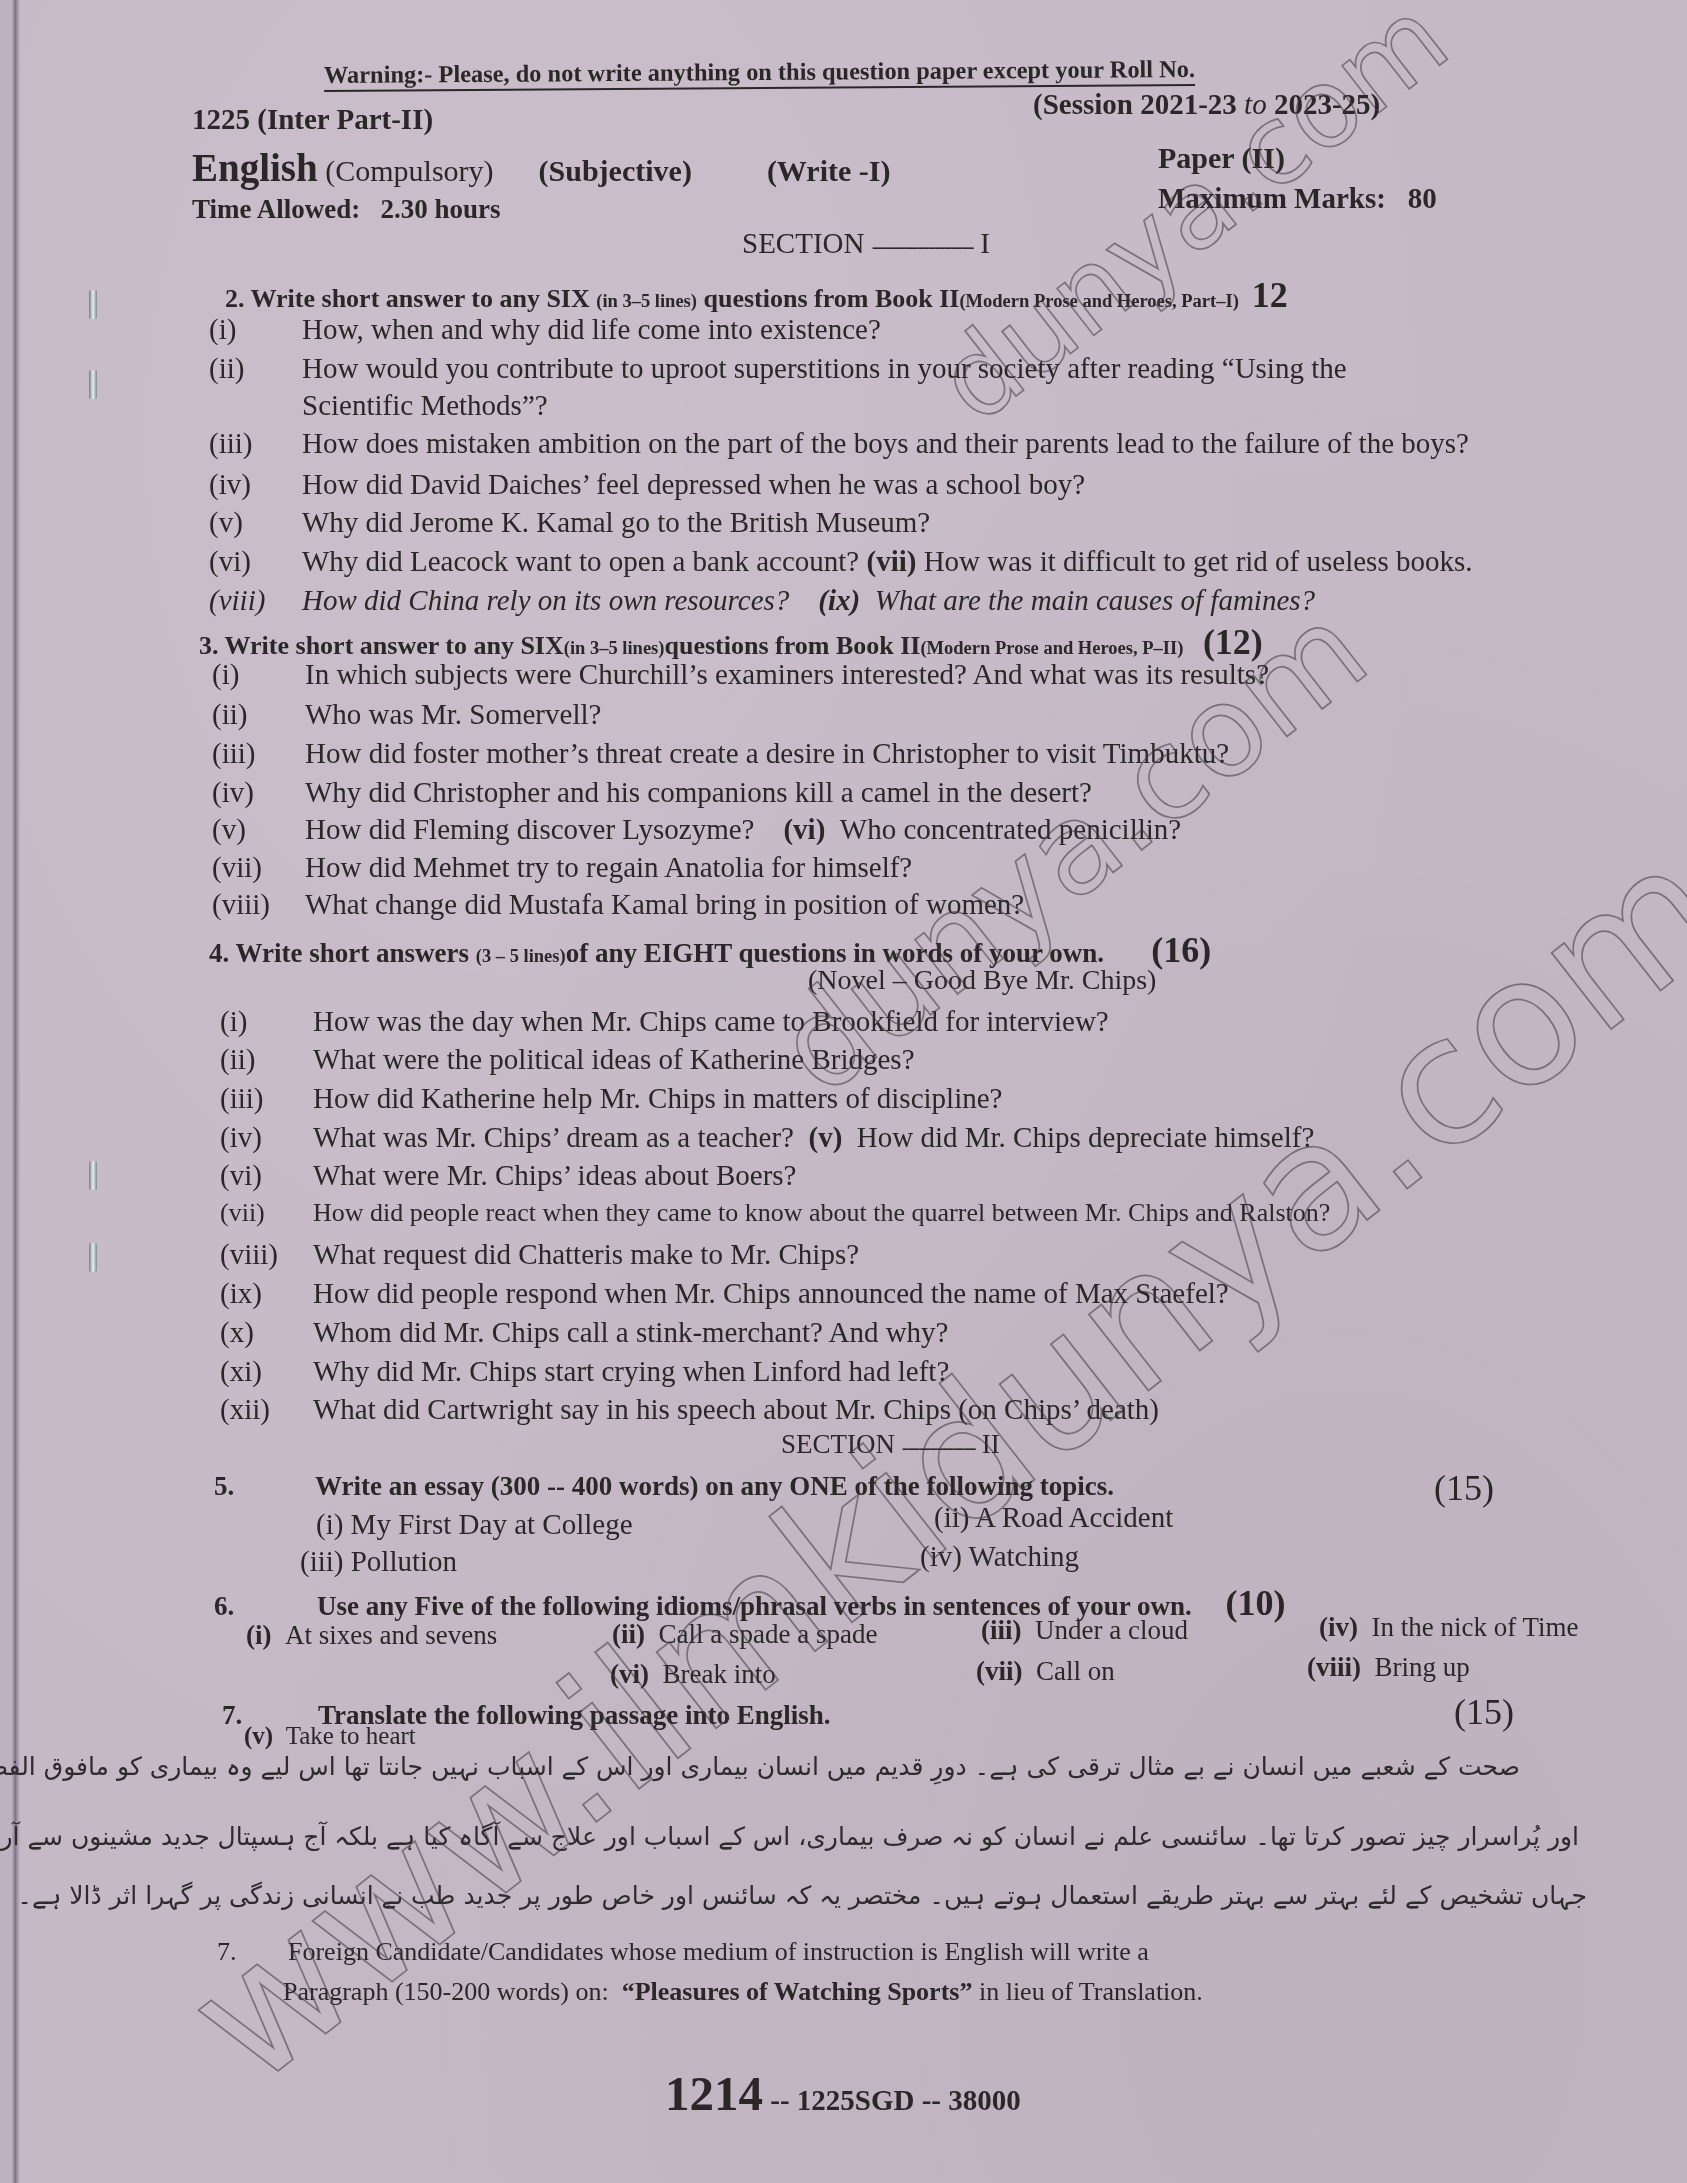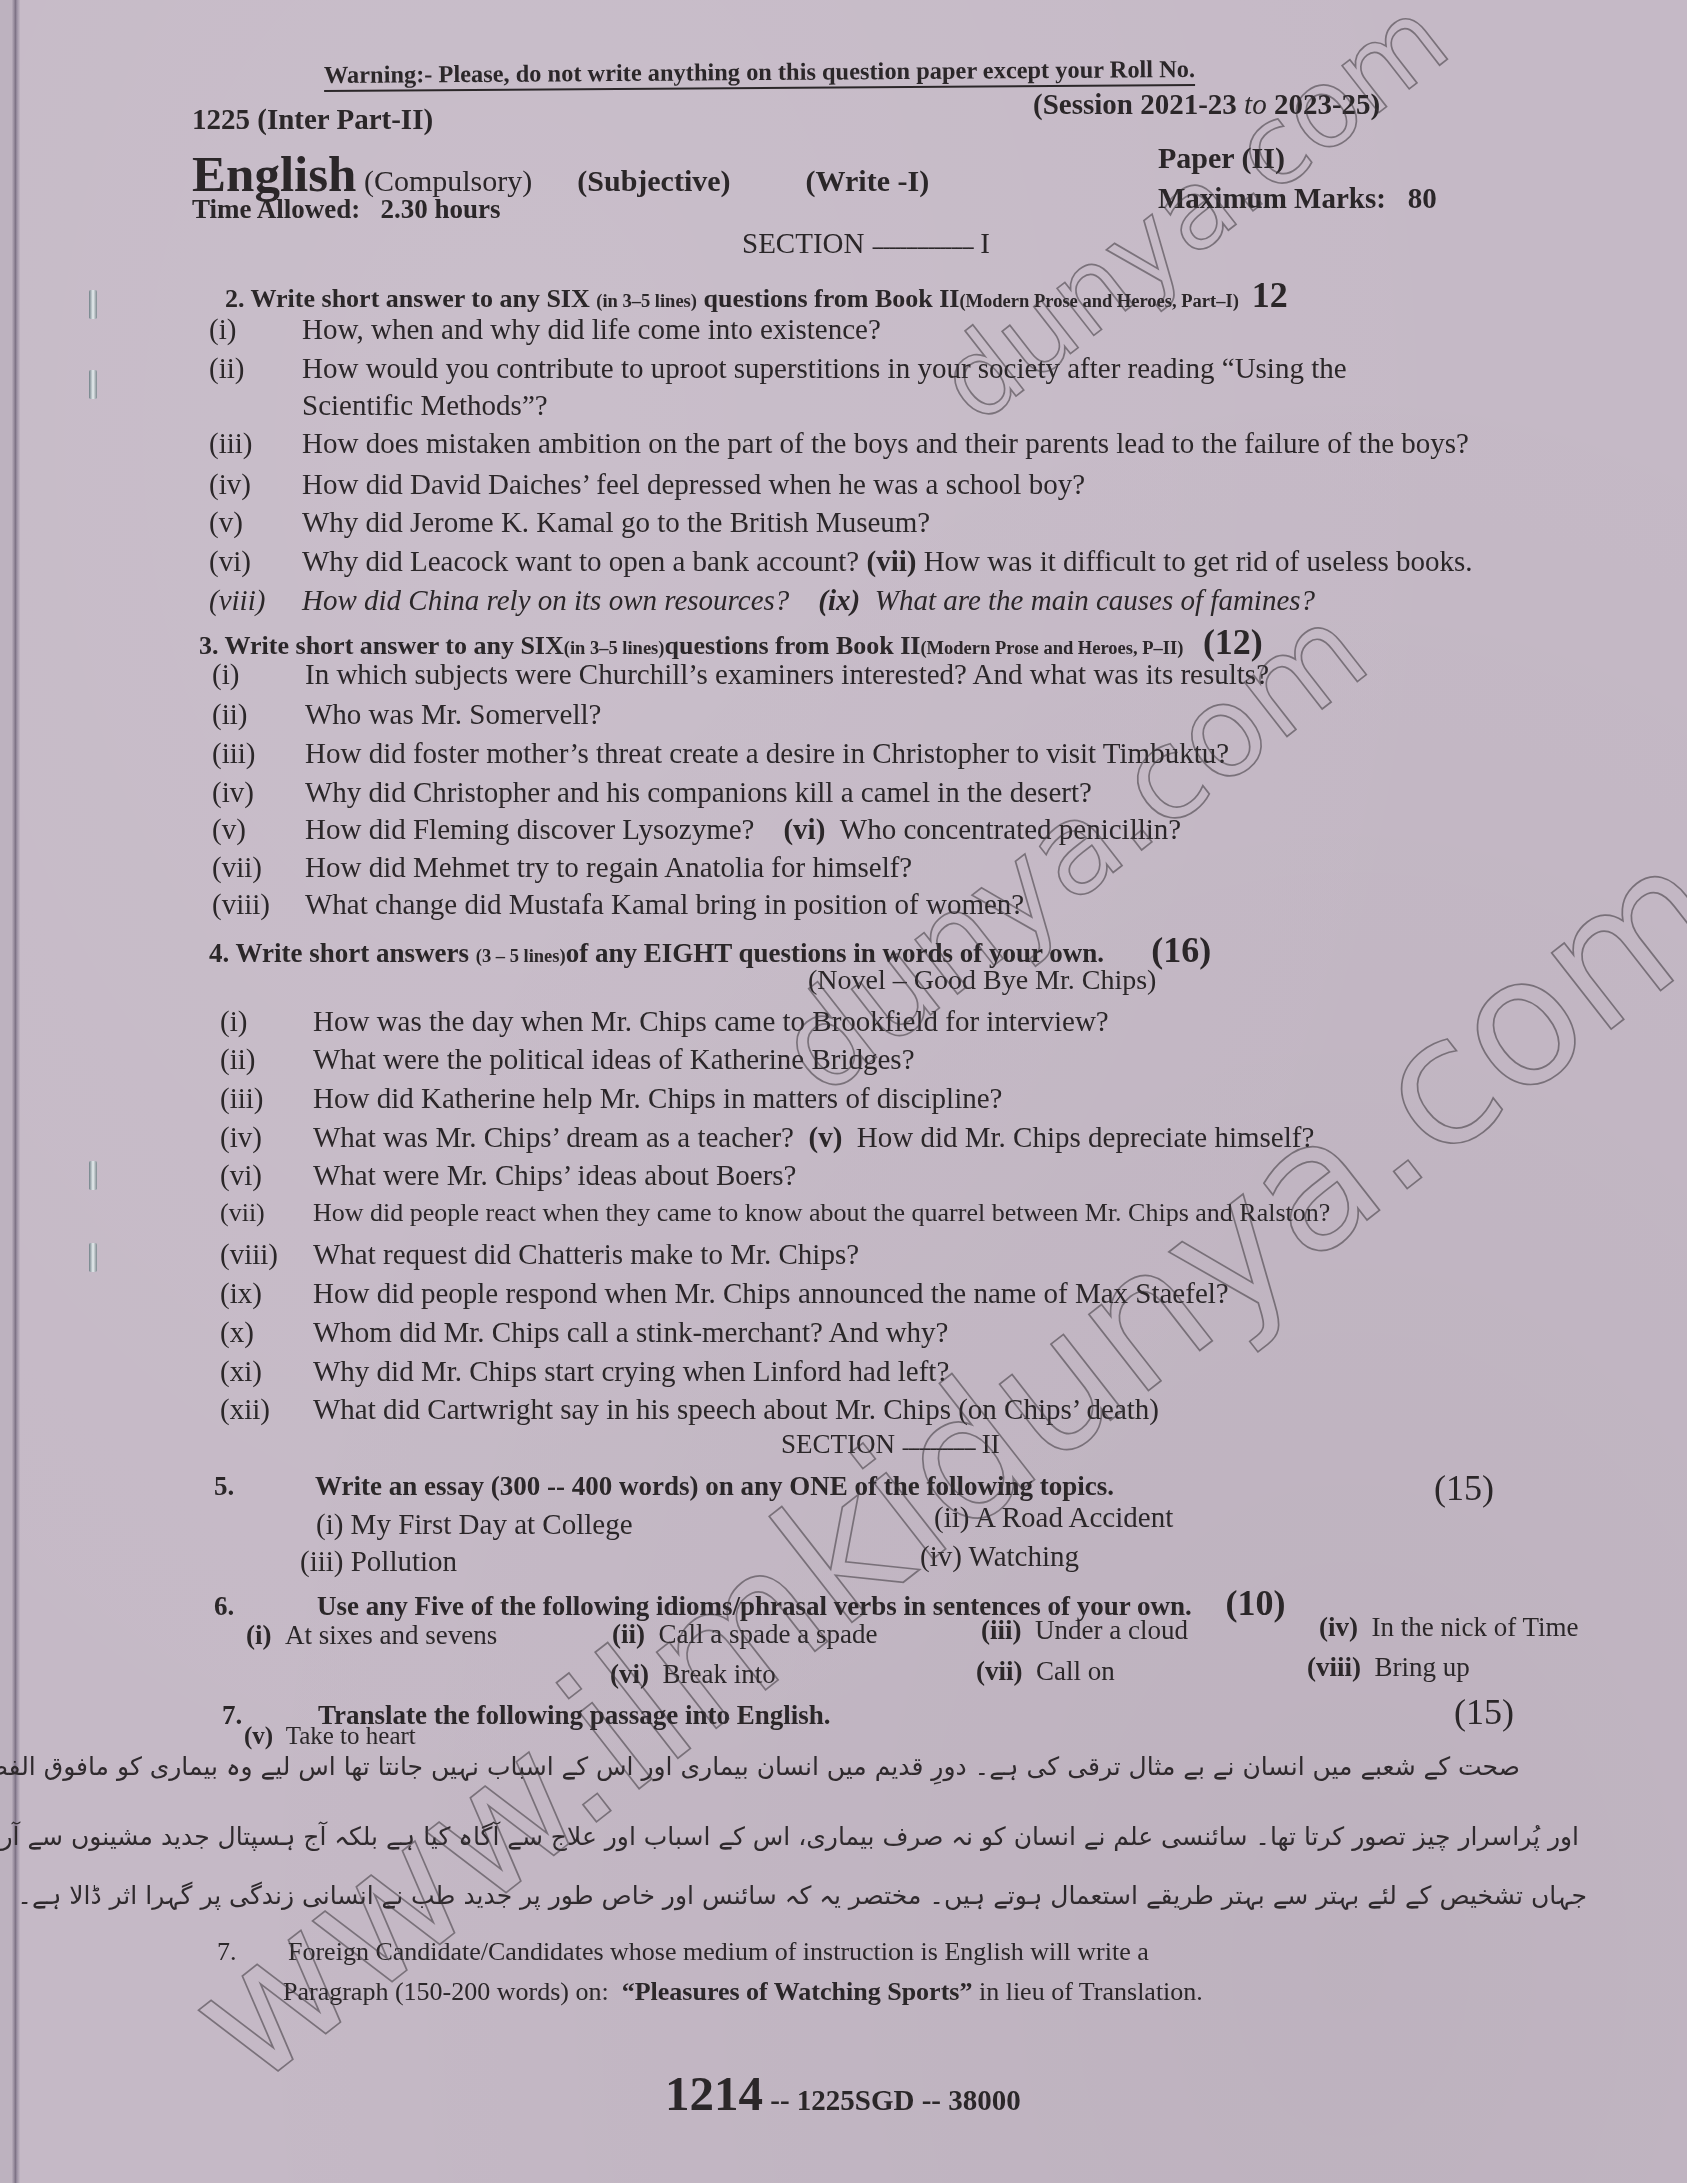--- a/index.html
+++ b/index.html
@@ -34,21 +34,21 @@
   .bold { font-weight: bold; }
   .warning {
     left: 324px; top: 61px; font-size: 24.4px; font-weight: bold;
     border-bottom: 2.5px solid #2b2729; padding-bottom: 0.8px;
     transform: rotate(-0.4deg); transform-origin: left;
   }
   .code-part { left: 192px; top: 103px; font-size: 29px; font-weight: bold; }
   .session { left: 1033px; top: 88px; font-size: 29px; font-weight: bold; }
   .session i { font-weight: normal; font-style: italic; }
   .subject-line { left: 192px; top: 145px; font-size: 30px; }
-  .subject-line .eng { font-size: 51px; font-weight: bold; }
+  .subject-line .eng { font-size: 39px; font-weight: bold; }
   .subject-line .gap { display: inline-block; width: 30px; }
   .paper-no { left: 1158px; top: 141px; font-size: 30px; font-weight: bold; }
   .time-allowed { left: 192px; top: 194px; font-size: 27px; font-weight: bold; }
   .max-marks { left: 1158px; top: 182px; font-size: 29px; font-weight: bold; }
   .section-title { font-size: 29px; font-weight: normal; margin-left: 47px; }
   .section-title .dash { letter-spacing: -1.7px; font-size: 22px; vertical-align: middle; }
   .q-head { font-size: 26px; font-weight: bold; }
   .q-head small { font-size: 18.5px; }
   .row { font-size: 29px; }
   .num { display: inline-block; width: 93px; }

